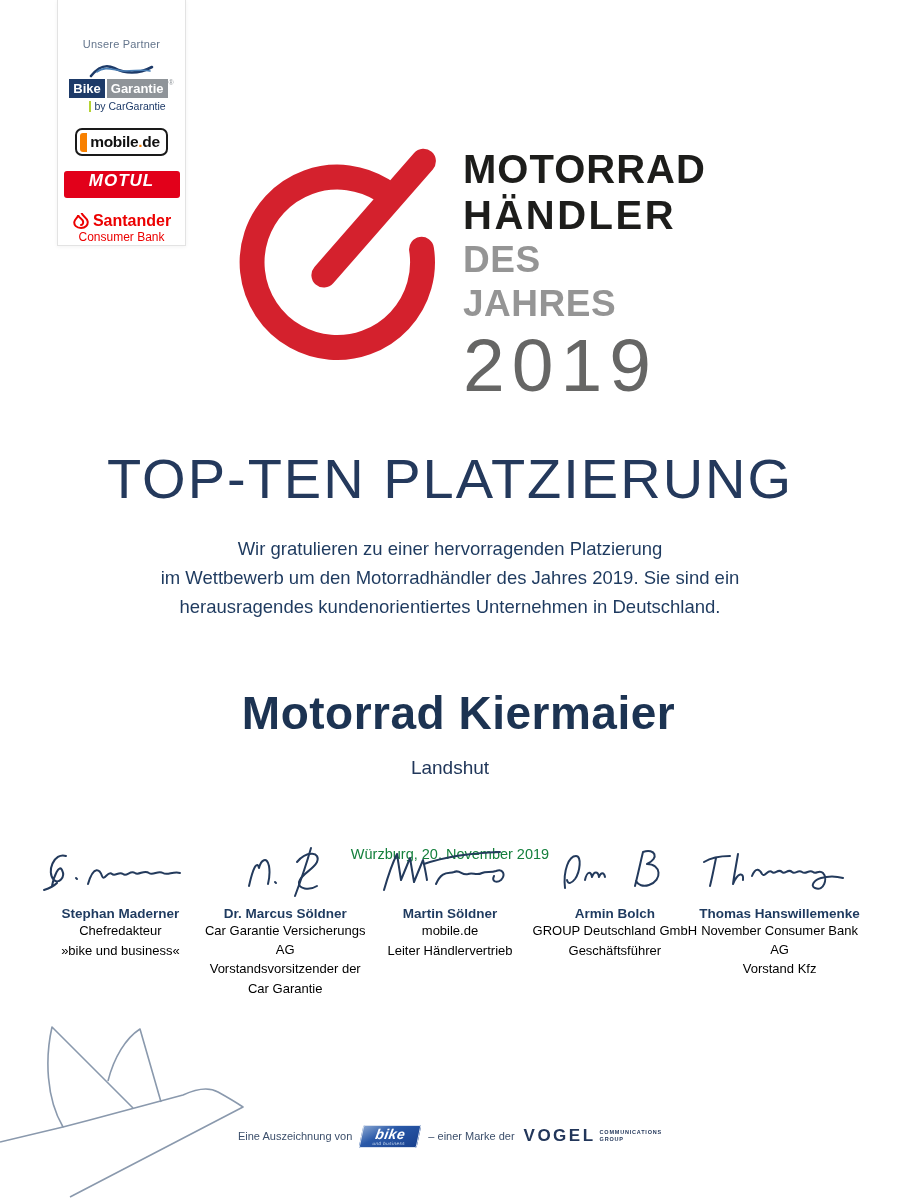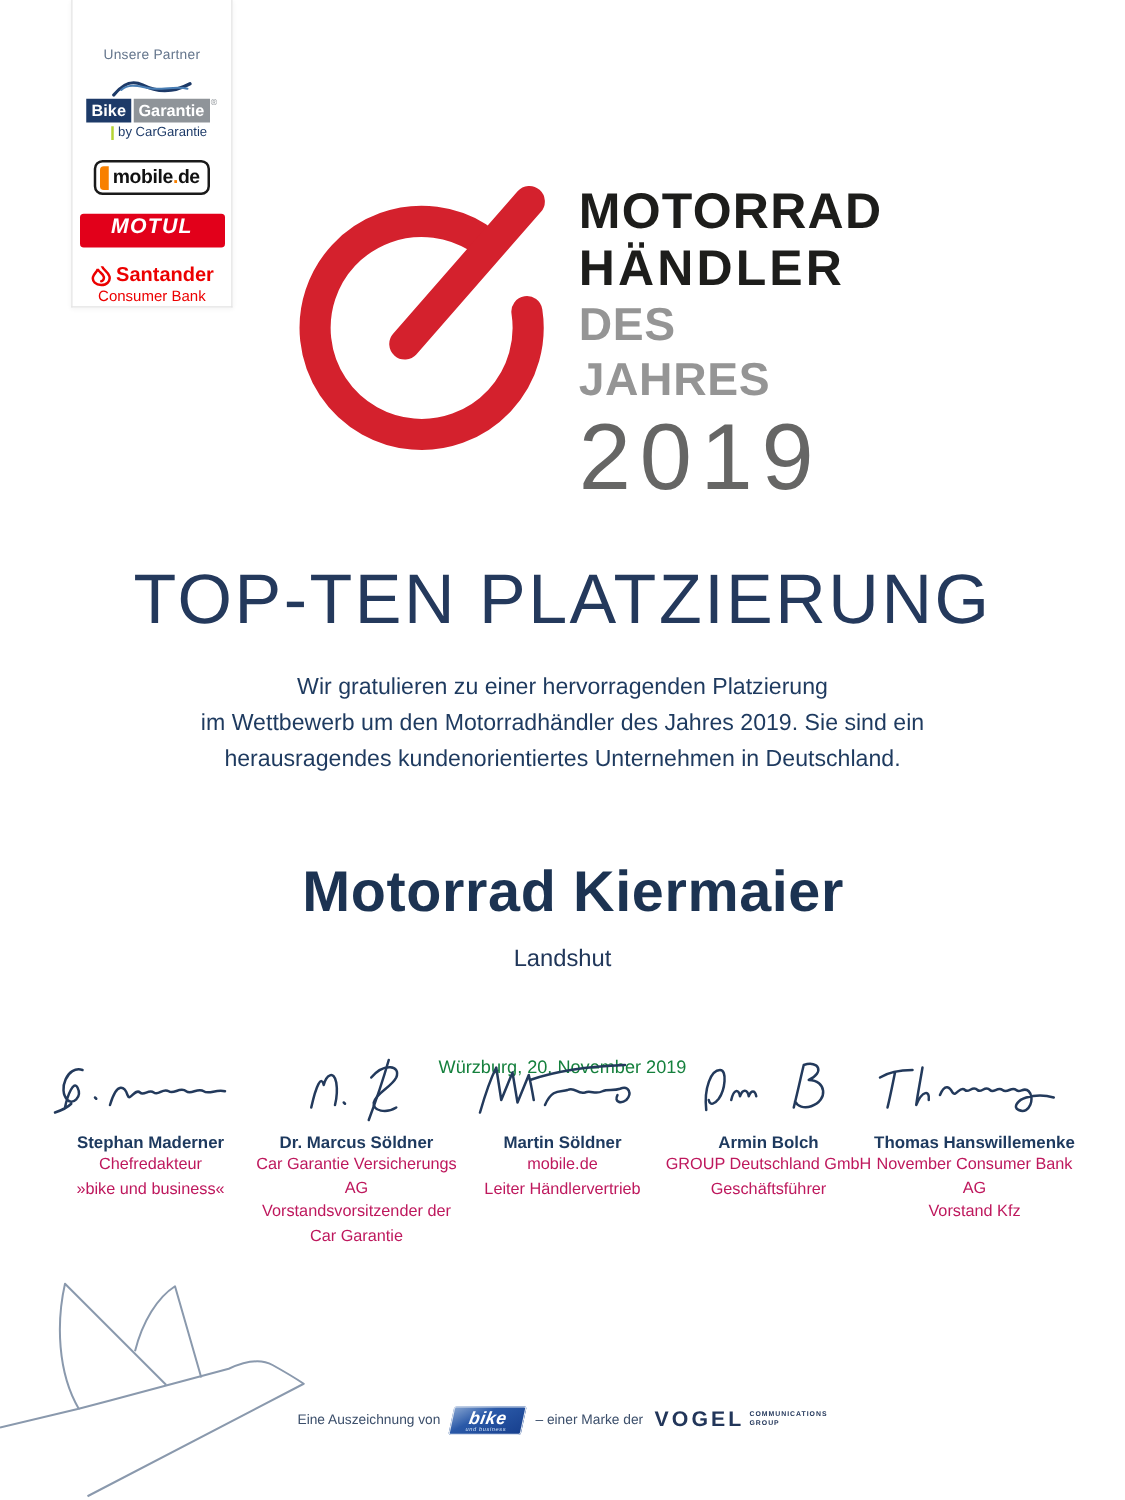--- a/index.html
+++ b/index.html
@@ -56,21 +56,21 @@
     font-size:46px;font-weight:bold;color:#1c3352;letter-spacing:.5px;}
   .city{position:absolute;left:0;right:0;top:757px;text-align:center;font-size:19px;color:#21375a;}
   .dateline{position:absolute;left:0;right:0;top:846px;text-align:center;font-size:14.5px;color:#15803d;}
   
   .sig-row{position:absolute;left:38px;right:38px;top:842px;display:flex;justify-content:space-between;}
   .sig-col{width:168px;display:flex;flex-direction:column;align-items:center;text-align:center;}
   .sig-art{height:62px;width:160px;}
   .sig-art svg{width:160px;height:62px;}
   .sig-art path{fill:none;stroke:#233a5c;stroke-width:2;stroke-linecap:round;stroke-linejoin:round;}
   .sig-name{font-size:13.5px;font-weight:bold;color:#1e3a5f;margin-top:2px;}
-  .sig-line{font-size:13px;color:#be185d;line-height:18.5px;margin-top:1px;}
+  .sig-line{font-size:13px;color:#000000;line-height:18.5px;margin-top:1px;}
   
   .bird-svg{position:absolute;left:0;top:1015px;width:260px;height:185px;}
   .bird-svg path{fill:none;stroke:#8a99ad;stroke-width:1.6;stroke-linejoin:round;}
   
   .footer{position:absolute;left:0;right:0;top:1120px;height:32px;
     display:flex;align-items:center;justify-content:center;gap:9px;}
   .foot-text{font-size:11px;color:#3c4f6b;}
   .bike-badge{
     width:58px;height:23px;transform:skewX(-12deg);border-radius:2px;
     background:linear-gradient(150deg,#8aa7d2 0%,#2a59a8 38%,#173f8d 100%);

